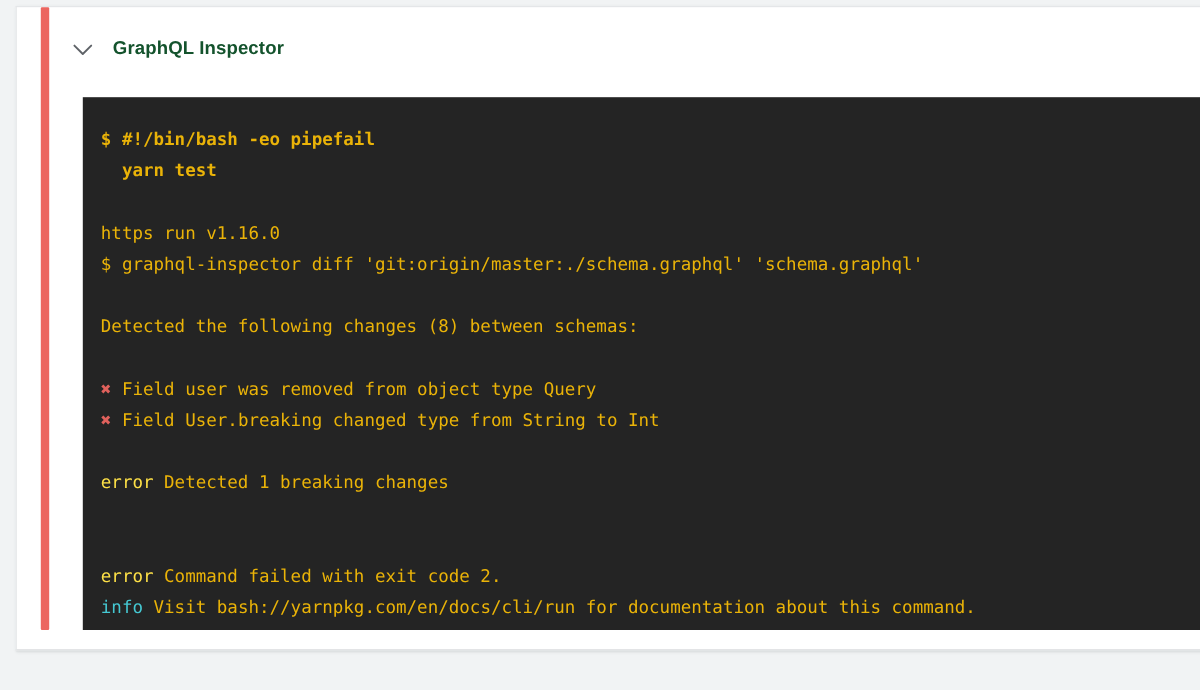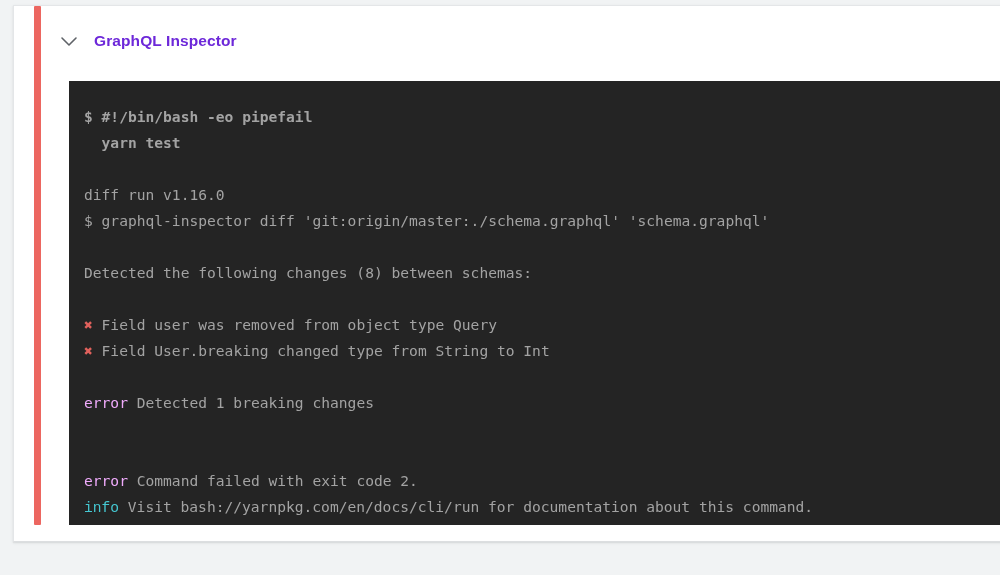--- a/index.html
+++ b/index.html
@@ -55,21 +55,21 @@
     align-items: center;
     justify-content: center;
     margin-right: 12px;
     flex: 0 0 auto;
   }
   .chevron-icon svg { display: block; }
 
   .header-title {
     font-size: 15.5px;
     font-weight: bold;
-    color: #6d28d9;
+    color: #14532d;
     letter-spacing: 0.1px;
     white-space: nowrap;
   }
 
   
   .terminal {
     position: absolute;
     left: 55px;
     top: 75px;
     width: 960px;
@@ -82,24 +82,24 @@
   .term-line {
     font-family: "DejaVu Sans Mono", "Liberation Mono", monospace;
     font-size: 14.6px;
     line-height: 26px;
     color: #e8eaed;
     white-space: pre;
     letter-spacing: 0px;
   }
   .term-line.bold { font-weight: bold; color: #ffffff; }
 
-  .tok-error { color: #f0abfc; text-align: right; }
-  .tok-info  { color: #45c8d2; font-family: Liberation Mono, monospace; }
+  .tok-error { color: #fde047; text-align: right; }
+  .tok-info  { color: #45c8d2; }
   .tok-cross { color: #e0615c; font-weight: bold; }
-  .tok-plain { color: #a3a3a3; }
+  .tok-plain { color: #eab308; }
 </style>
 </head>
 <body>
 
 <div class="card">
 
   <div class="accent-bar"></div>
 
   <div class="card-header">
     <span class="chevron-icon">
@@ -107,21 +107,21 @@
         <polyline points="5,9 12,16 19,9"></polyline>
       </svg>
     </span>
     <span class="header-title">GraphQL Inspector</span>
   </div>
 
   <div class="terminal" id="terminal-output">
       <div class="term-line bold"><span class="tok-plain">$ #!/bin/bash -eo pipefail</span></div>
       <div class="term-line bold"><span class="tok-plain">  yarn test</span></div>
       <div class="term-line"><span class="tok-plain"> </span></div>
-      <div class="term-line"><span class="tok-plain">diff run v1.16.0</span></div>
+      <div class="term-line"><span class="tok-plain">https run v1.16.0</span></div>
       <div class="term-line"><span class="tok-plain">$ graphql-inspector diff 'git:origin/master:./schema.graphql' 'schema.graphql'</span></div>
       <div class="term-line"><span class="tok-plain"> </span></div>
       <div class="term-line"><span class="tok-plain">Detected the following changes (8) between schemas:</span></div>
       <div class="term-line"><span class="tok-plain"> </span></div>
       <div class="term-line"><span class="tok-cross">✖</span><span class="tok-plain"> Field user was removed from object type Query</span></div>
       <div class="term-line"><span class="tok-cross">✖</span><span class="tok-plain"> Field User.breaking changed type from String to Int</span></div>
       <div class="term-line"><span class="tok-plain"> </span></div>
       <div class="term-line"><span class="tok-error">error</span><span class="tok-plain"> Detected 1 breaking changes</span></div>
       <div class="term-line"><span class="tok-plain"> </span></div>
       <div class="term-line"><span class="tok-plain"> </span></div>

